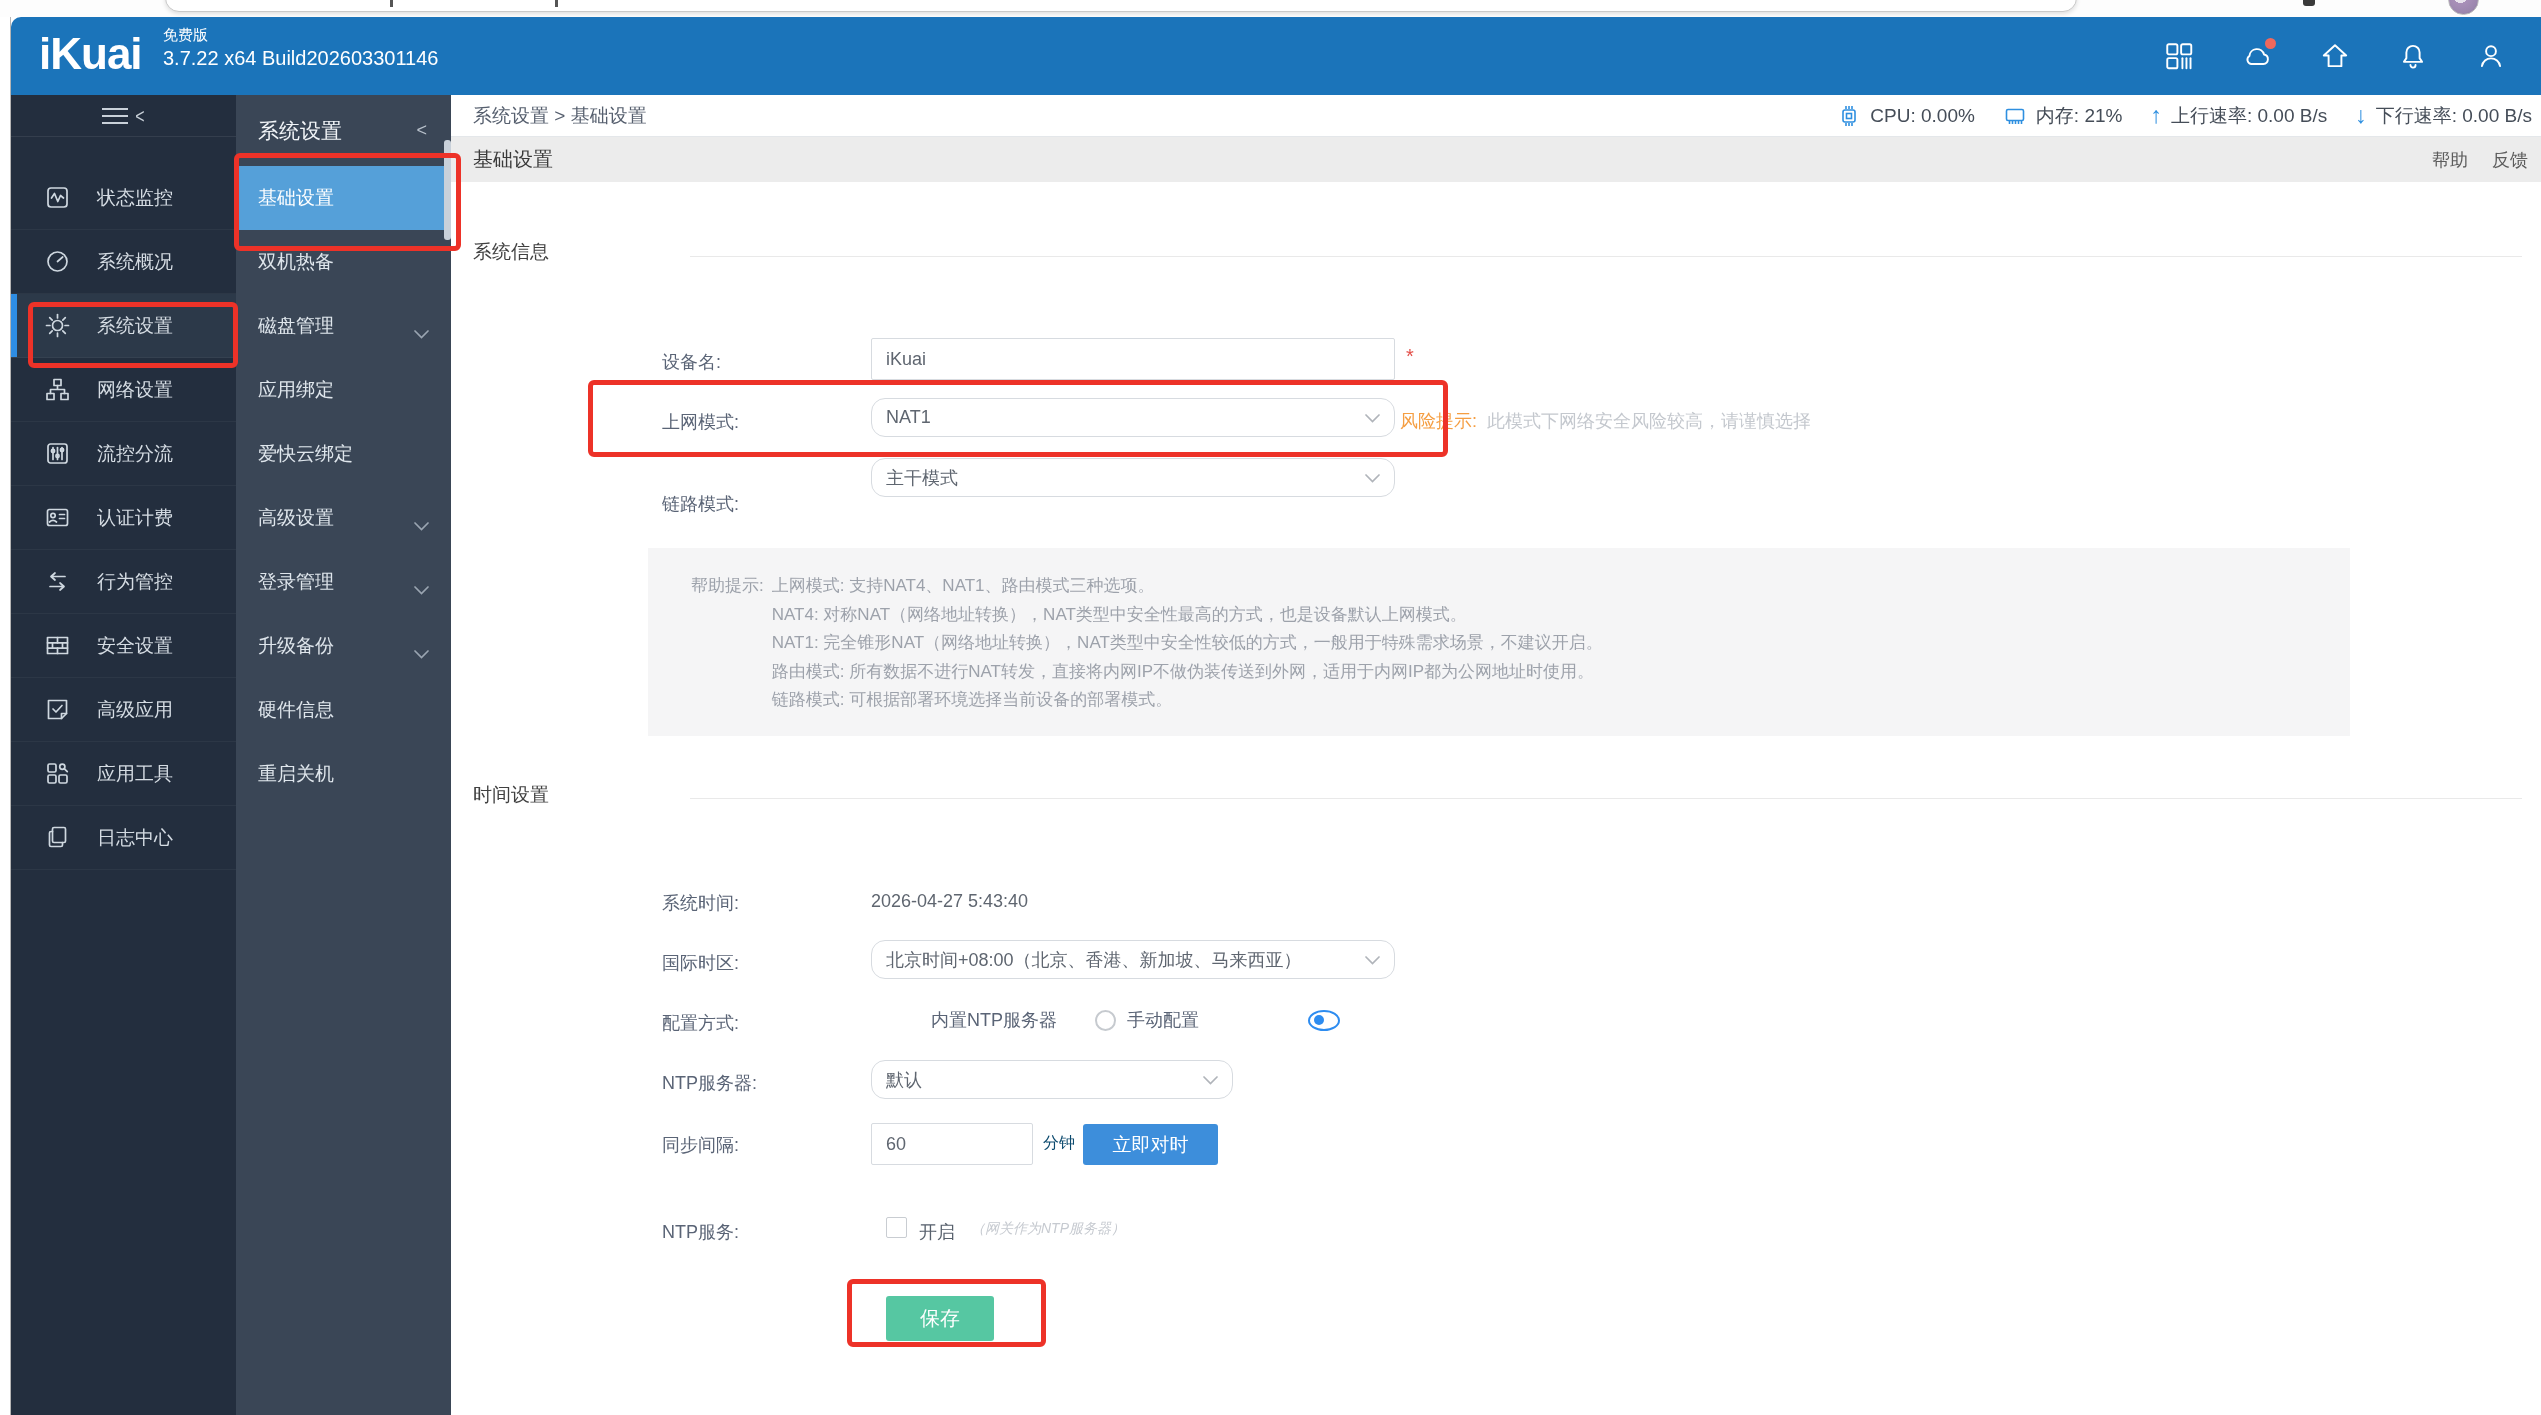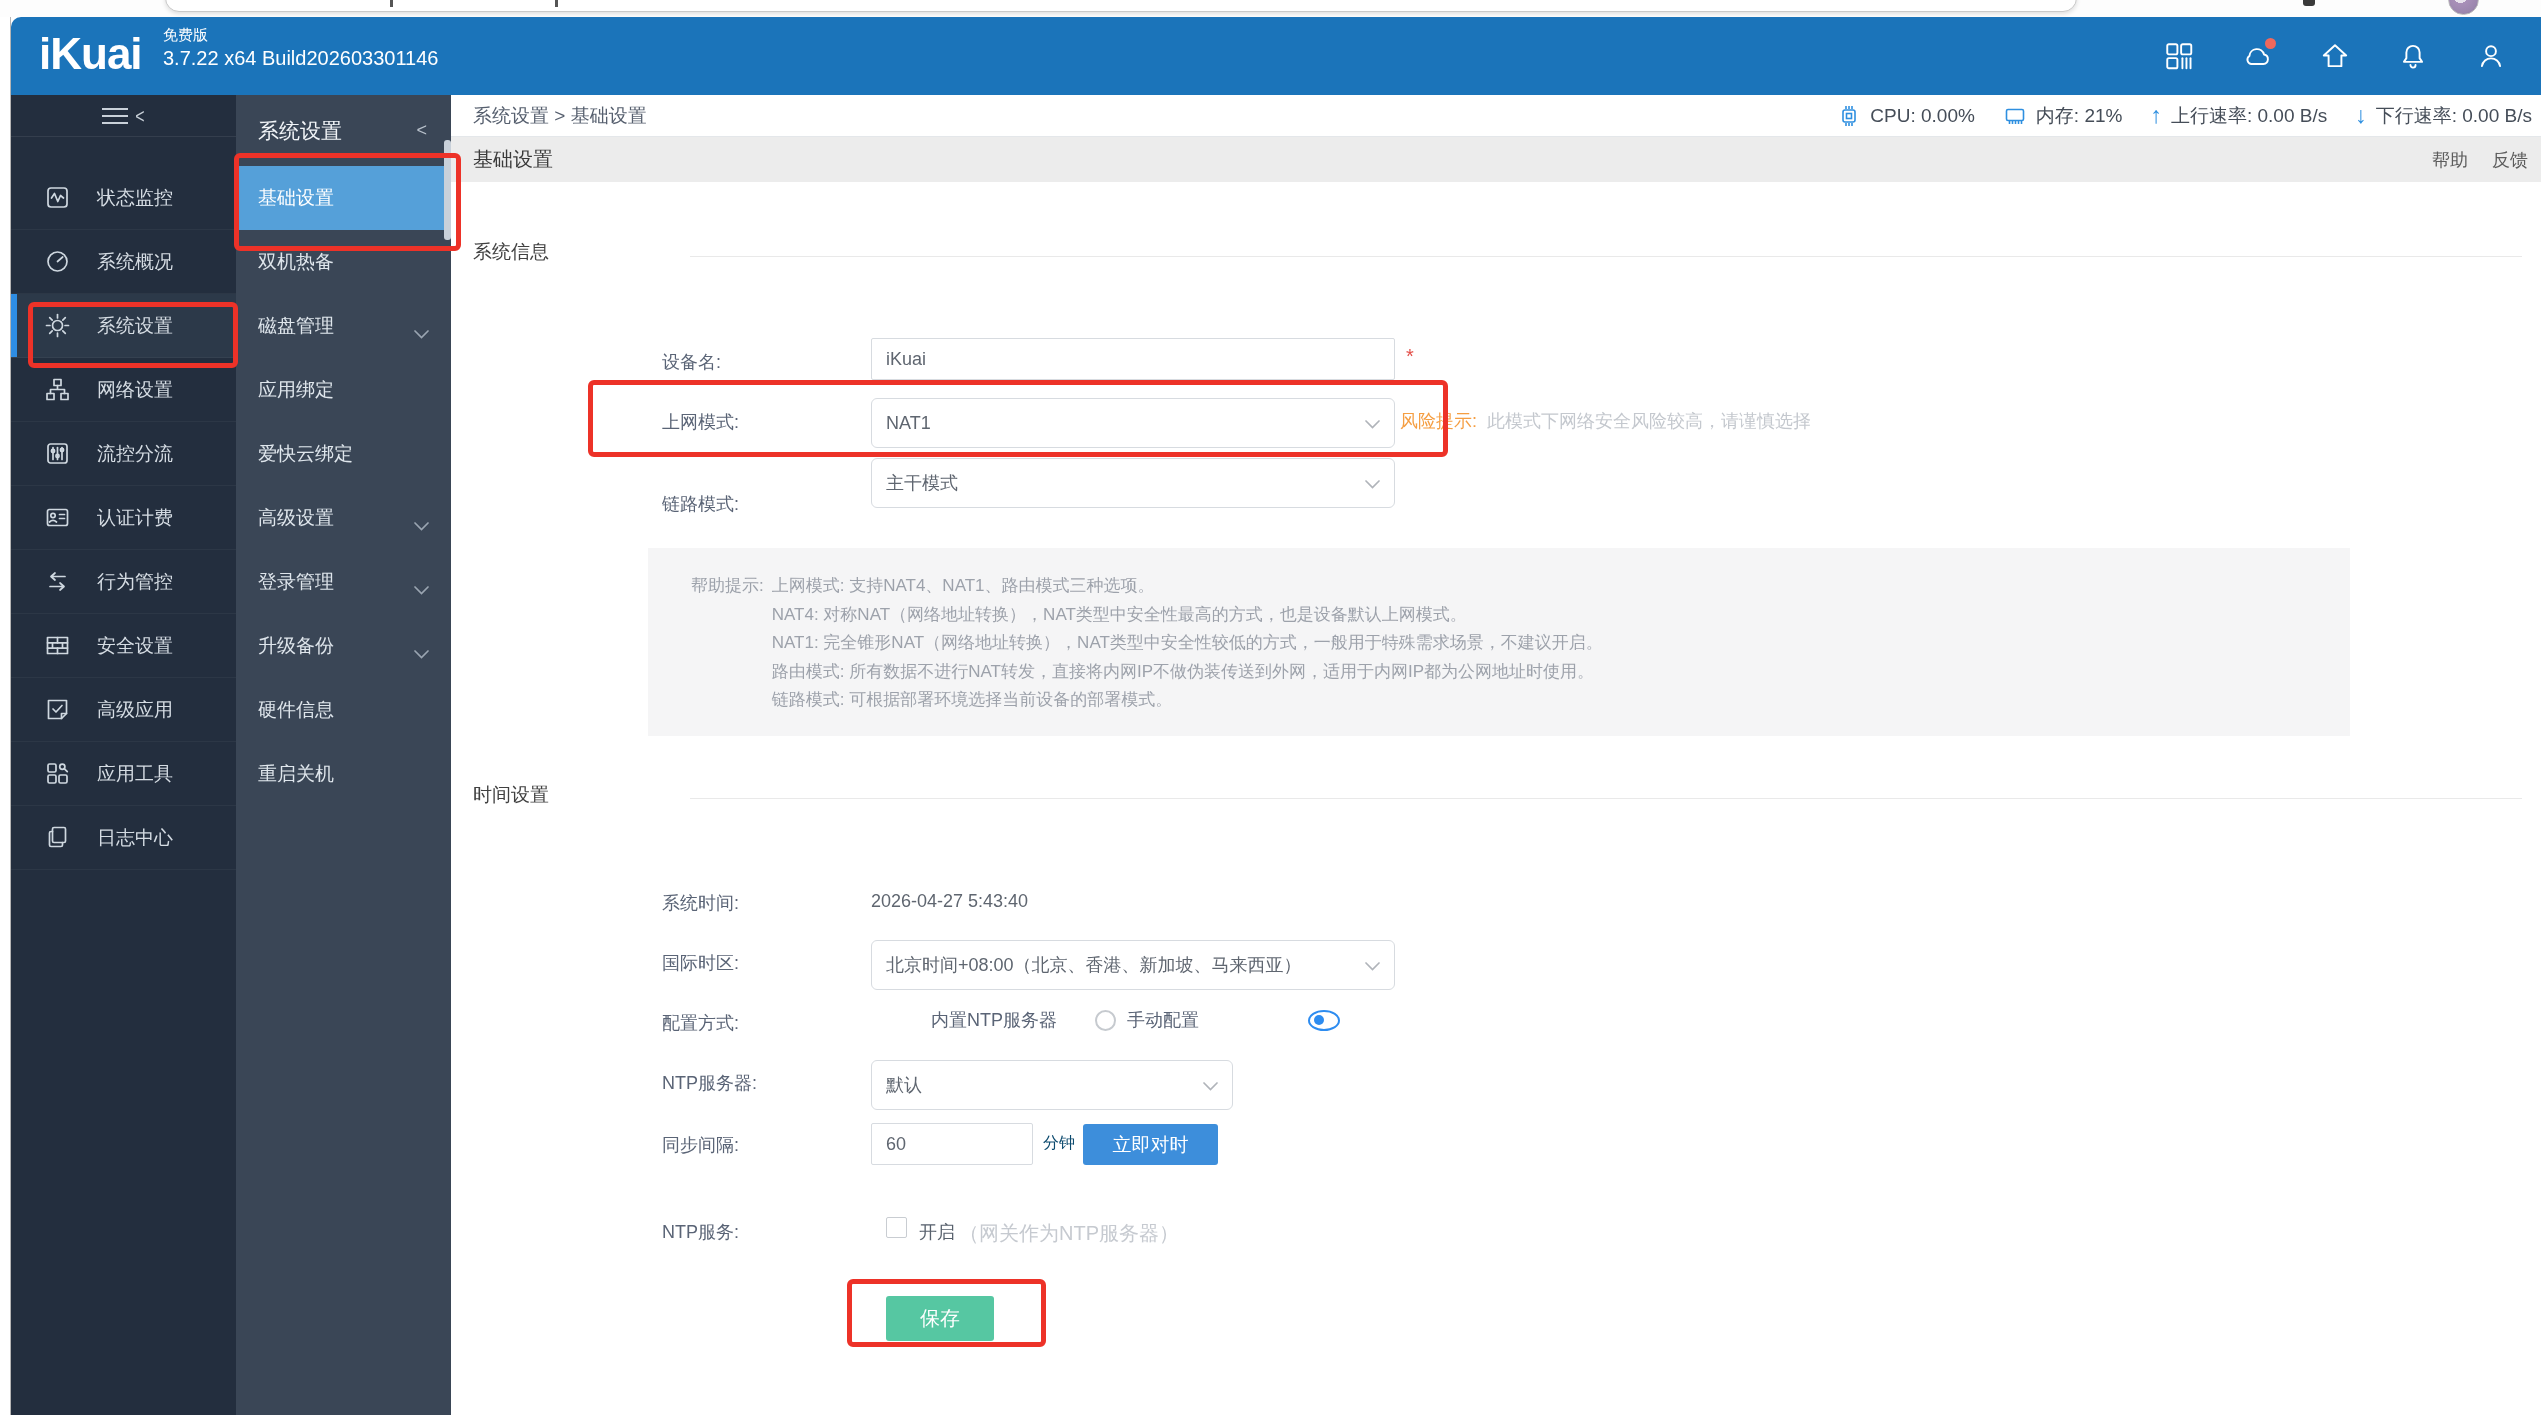--- a/index.html
+++ b/index.html
@@ -70,21 +70,21 @@
   .page-title { font-size:20px; color:#3a3a3a; }
   .t-links { display:flex; gap:24px; font-size:18px; color:#5c5c5c; }
   .t-links span { cursor:pointer; }
 
   .sec-head { position:absolute; left:22px; font-size:19px; color:#414141; }
   .sec-line { position:absolute; left:239px; right:20px; border-top:1px solid #e9e9e9; }
 
   .f-label { position:absolute; left:211px; font-size:18px; color:#5a6476; white-space:nowrap; }
   .txt-input { position:absolute; left:420px; width:524px; height:42px; border:1px solid #d7dbe0; border-radius:2px;
     font-size:18px; color:#5f6670; padding:0 14px; background:#fff; font-family:inherit; }
-  .sel { position:absolute; left:420px; width:524px; height:50px; border:1px solid #d7dbe0; border-radius:6px;
+  .sel { position:absolute; left:420px; width:524px; height:39px; border:1px solid #d7dbe0; border-radius:14px;
     background:#fff; display:flex; align-items:center; padding:0 14px; font-size:18px; color:#5f6670; cursor:pointer; }
   .sel .sel-chev { margin-left:auto; }
   .sel .sel-chev svg { width:15px; height:9px; stroke:#b0b4ba; fill:none; stroke-width:1.7; stroke-linecap:round; }
   .req { position:absolute; left:955px; color:#e3504a; font-size:20px; }
   .warn-label { position:absolute; left:949px; font-size:18px; color:#f59e42; white-space:nowrap; }
   .warn-text { position:absolute; left:1036px; font-size:18px; color:#c4c8ce; white-space:nowrap; }
 
   .help-box { position:absolute; left:197px; top:453px; width:1702px; height:188px; background:#f5f5f6;
     display:flex; padding:24px 0 0 43px; font-size:17px; color:#9da2ab; line-height:28.5px; }
   .help-prefix { white-space:nowrap; margin-right:8px; }
@@ -96,21 +96,21 @@
   .radio { width:21px; height:21px; border-radius:50%; border:2px solid #c6cacf; background:#fff; margin-right:11px; cursor:pointer; position:relative; flex:none; }
   .radio.sel { border-color:#2d8cf0; }
   .radio.sel::after { content:""; position:absolute; left:3.5px; top:3.5px; width:10px; height:10px; border-radius:50%; background:#2d8cf0; }
   .radio-gap { width:38px; }
 
   .unit { position:absolute; left:592px; font-size:16px; color:#0c4a6e; }
   .btn-blue { position:absolute; left:632px; width:135px; height:41px; background:#3d8edb; color:#fff;
     border:none; border-radius:3px; font-size:19px; cursor:pointer; font-family:inherit; }
   .checkbox { position:absolute; left:435px; width:21px; height:21px; border:1px solid #c9cdd2; border-radius:2px; background:#fff; cursor:pointer; }
   .cb-label { position:absolute; left:468px; font-size:18px; color:#57606c; }
-  .cb-note { position:absolute; left:508px; font-size:20px; color:#c6cad0; }
+  .cb-note { position:absolute; left:520px; font-size:14px; color:#c6cad0;font-style:italic; }
   .btn-save { position:absolute; left:435px; top:1201px; width:108px; height:45px; background:#56c7a2; color:#fff;
     border:none; border-radius:3px; font-size:20px; cursor:pointer; font-family:inherit; }
 
   
   .anno { position:absolute; border:5px solid #ed3228; border-radius:6px; z-index:60; pointer-events:none; }
   .anno1 { left:223px; top:136px; width:227px; height:98px; }
   .anno2 { left:577px; top:363px; width:860px; height:77px; }
   .anno3 { left:17px; top:285px; width:210px; height:66px; }
   .anno4 { left:836px; top:1262px; width:199px; height:68px; }
 </style>

